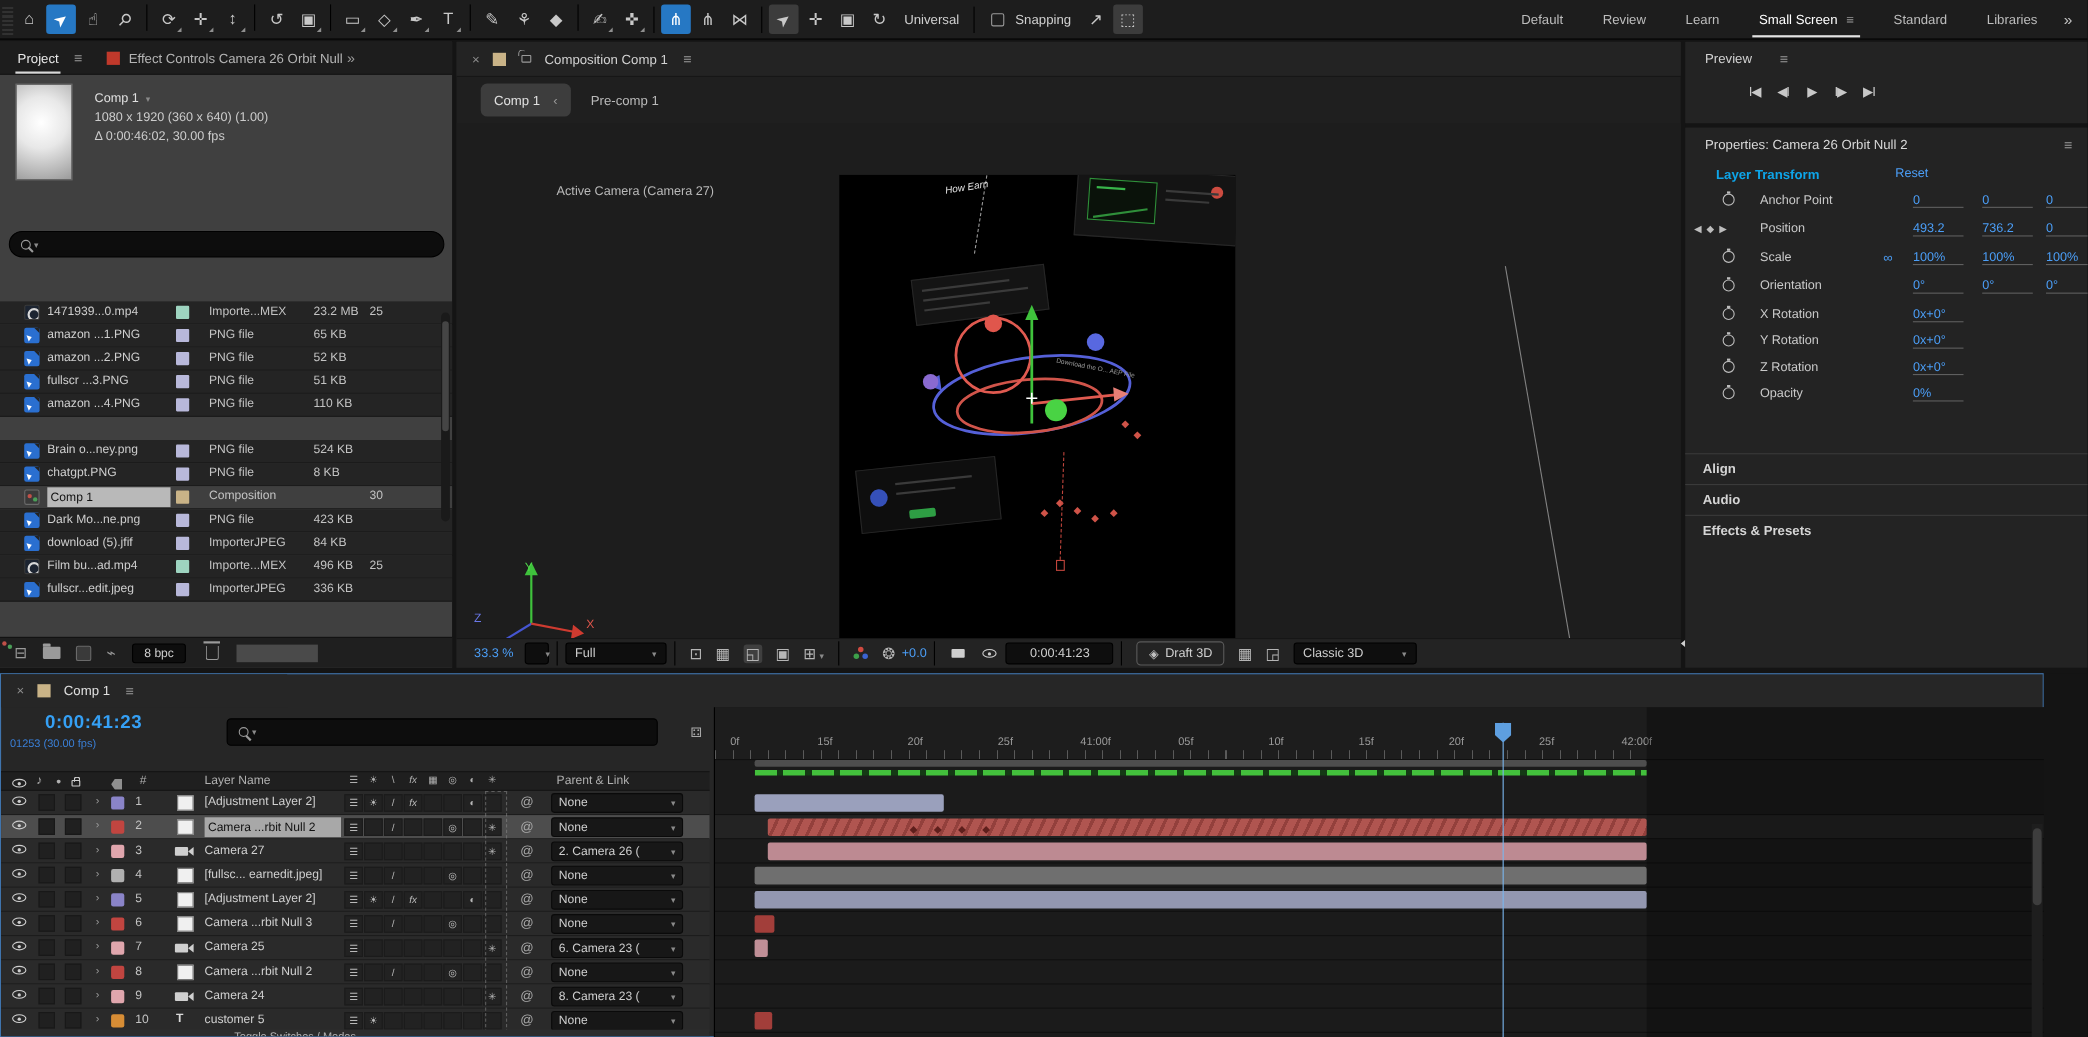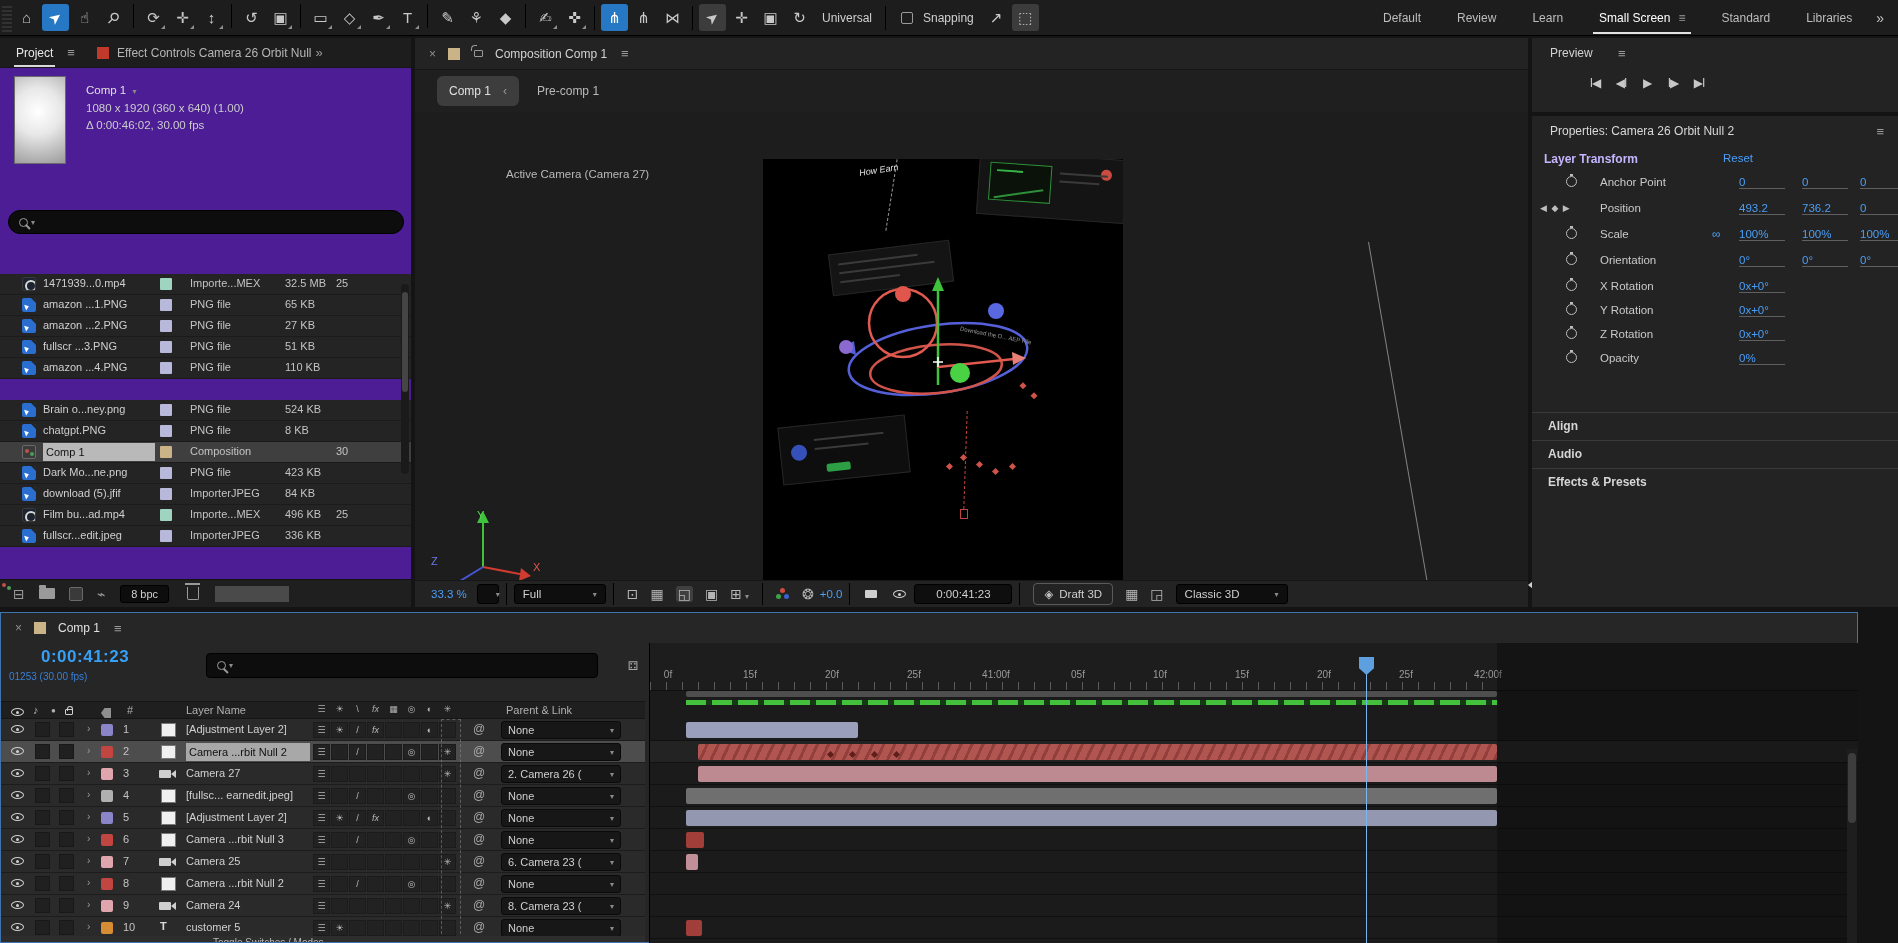--- a/index.html
+++ b/index.html
@@ -21,21 +21,21 @@
   .tsep{width:1px;height:24px;background:#000;margin:0 5px}
   .tlabel{font-size:12px;color:#d0d0d0;margin:0 8px}
   .chk{width:12px;height:12px;border:1.5px solid #9a9a9a;border-radius:2px;margin:0 2px 0 10px}
   #workspaces{margin-left:auto;display:flex;align-items:center;height:36px;margin-right:6px}
   .ws{padding:0 18px;height:36px;display:flex;align-items:center;font-size:12px;color:#bdbdbd;position:relative;white-space:nowrap}
   .ws.active{color:#fff}
   .ws.active:after{content:"";position:absolute;left:12px;right:12px;bottom:2px;height:2px;background:#e2e2e2}
   .ws .wsmenu{margin-left:8px;color:#9a9a9a}
 
   
-  #project{left:0;top:38px;width:411px;height:569px;background:#4c1d95}
+  #project{left:0;top:38px;width:411px;height:569px;background:#404040}
   #ptabs{position:absolute;left:0;top:0;width:100%;height:30px;background:#1d1d1d;border-bottom:1px solid #161616;display:flex;align-items:center}
   #ptab-project{font-size:12px;color:#e8e8e8;margin-left:16px;position:relative}
   #ptab-project:after{content:"";position:absolute;left:-2px;right:-2px;bottom:-7px;height:2px;background:#d8d8d8}
   .menu-ic{color:#9a9a9a;font-size:13px;margin-left:14px}
   .redsq{width:12px;height:12px;background:#c0392b;margin-left:22px}
   #ptab-fx{font-size:12px;color:#b5b5b5;margin-left:8px;white-space:nowrap;overflow:hidden;max-width:228px}
   #ptab-ovf{color:#9a9a9a;margin-left:4px;font-size:13px}
   #pthumb{position:absolute;left:14px;top:38px;width:52px;height:88px;border:1px solid #6a6a6a;background:radial-gradient(circle at 45% 40%, #ffffff 0%, #e8e8e8 40%, #9a9a9a 100%)}
   #pinfo{position:absolute;left:86px;top:44px;line-height:17px;font-size:11.5px;color:#cccccc}
   #psearch{position:absolute;left:8px;top:172px;width:396px;height:24px;background:#0d0d0d;border:1px solid #000;border-radius:12px;display:flex;align-items:center;padding-left:10px}
@@ -111,21 +111,21 @@
 
   
   #rightcol{left:1532px;top:38px;width:366px;height:569px;background:#141414}
   #preview{position:absolute;left:0;top:0;width:100%;height:74px;background:#232323}
   #preview .hd{position:absolute;left:18px;top:8px;font-size:12px;color:#d2d2d2}
   #transport{position:absolute;left:50px;top:34px;display:flex}
   .tpbtn{width:26px;height:22px;display:flex;align-items:center;justify-content:center;color:#c8c8c8;font-size:12px;letter-spacing:-1px}
   #props{position:absolute;left:0;top:78px;width:100%;height:491px;background:#232323}
   #props .hd{position:absolute;left:18px;top:8px;font-size:12px;color:#d8d8d8}
   #props .mn{position:absolute;right:14px;top:8px}
-  #lt{position:absolute;left:12px;top:36px;font-size:12px;color:#c4b5fd;font-weight:bold}
+  #lt{position:absolute;left:28px;top:36px;font-size:12px;color:#0ea5e9;font-weight:bold}
   #resetbtn{position:absolute;left:191px;top:36px;font-size:11.5px}
   .swatch{width:11px;height:11px;border:1.3px solid #bdbdbd;border-radius:50%;position:relative;display:inline-block}
   .swatch:before{content:"";position:absolute;top:-3.5px;left:2.5px;width:3px;height:2px;background:#bdbdbd}
   .pr{position:absolute;left:0;width:100%;height:24px}
   .pr .wid{position:absolute;left:34px;top:4px}
   .pr .keynav{position:absolute;left:8px;top:5px;color:#bdbdbd;font-size:9px;letter-spacing:1px}
   .pr .lbl{position:absolute;left:68px;top:4px;color:#c9c9c9;font-size:11.5px}
   .pr .lnk{position:absolute;left:180px;top:3px;color:#4b9ef7;font-size:12px}
   .pr .val{position:absolute;top:4px;color:#4b9ef7;border-bottom:1px solid #5f5f5f;min-width:46px;font-size:11.5px}
   .sect{position:absolute;left:0;width:100%;height:27px;border-top:1px solid #3a3a3a;color:#d5d5d5;font-size:12px;font-weight:bold;padding:6px 0 0 16px}
@@ -343,37 +343,37 @@
     <div id="psearch">
         <span class="mag"></span>
         <span class="vcar">▾</span>
       </div>
     <div id="prows">
         <div class="prow" style="top: 0px;">
           <span class="fic video"></span>
           <span class="pname">1471939...0.mp4</span>
           <span class="ptag" style="background: rgb(158, 212, 192);"></span>
           <span class="ptype">Importe...MEX</span>
-          <span class="psize">32.5 MB</span>
+          <span class="psize">23.2 MB</span>
           <span class="pfps">25</span>
         </div>
         <div class="prow" style="top: 21px;">
           <span class="fic image"></span>
           <span class="pname">amazon ...1.PNG</span>
           <span class="ptag" style="background: rgb(184, 184, 218);"></span>
           <span class="ptype">PNG file</span>
           <span class="psize">65 KB</span>
           <span class="pfps"></span>
         </div>
         <div class="prow" style="top: 42px;">
           <span class="fic image"></span>
           <span class="pname">amazon ...2.PNG</span>
           <span class="ptag" style="background: rgb(184, 184, 218);"></span>
           <span class="ptype">PNG file</span>
-          <span class="psize">27 KB</span>
+          <span class="psize">52 KB</span>
           <span class="pfps"></span>
         </div>
         <div class="prow" style="top: 63px;">
           <span class="fic image"></span>
           <span class="pname">fullscr ...3.PNG</span>
           <span class="ptag" style="background: rgb(184, 184, 218);"></span>
           <span class="ptype">PNG file</span>
           <span class="psize">51 KB</span>
           <span class="pfps"></span>
         </div>

